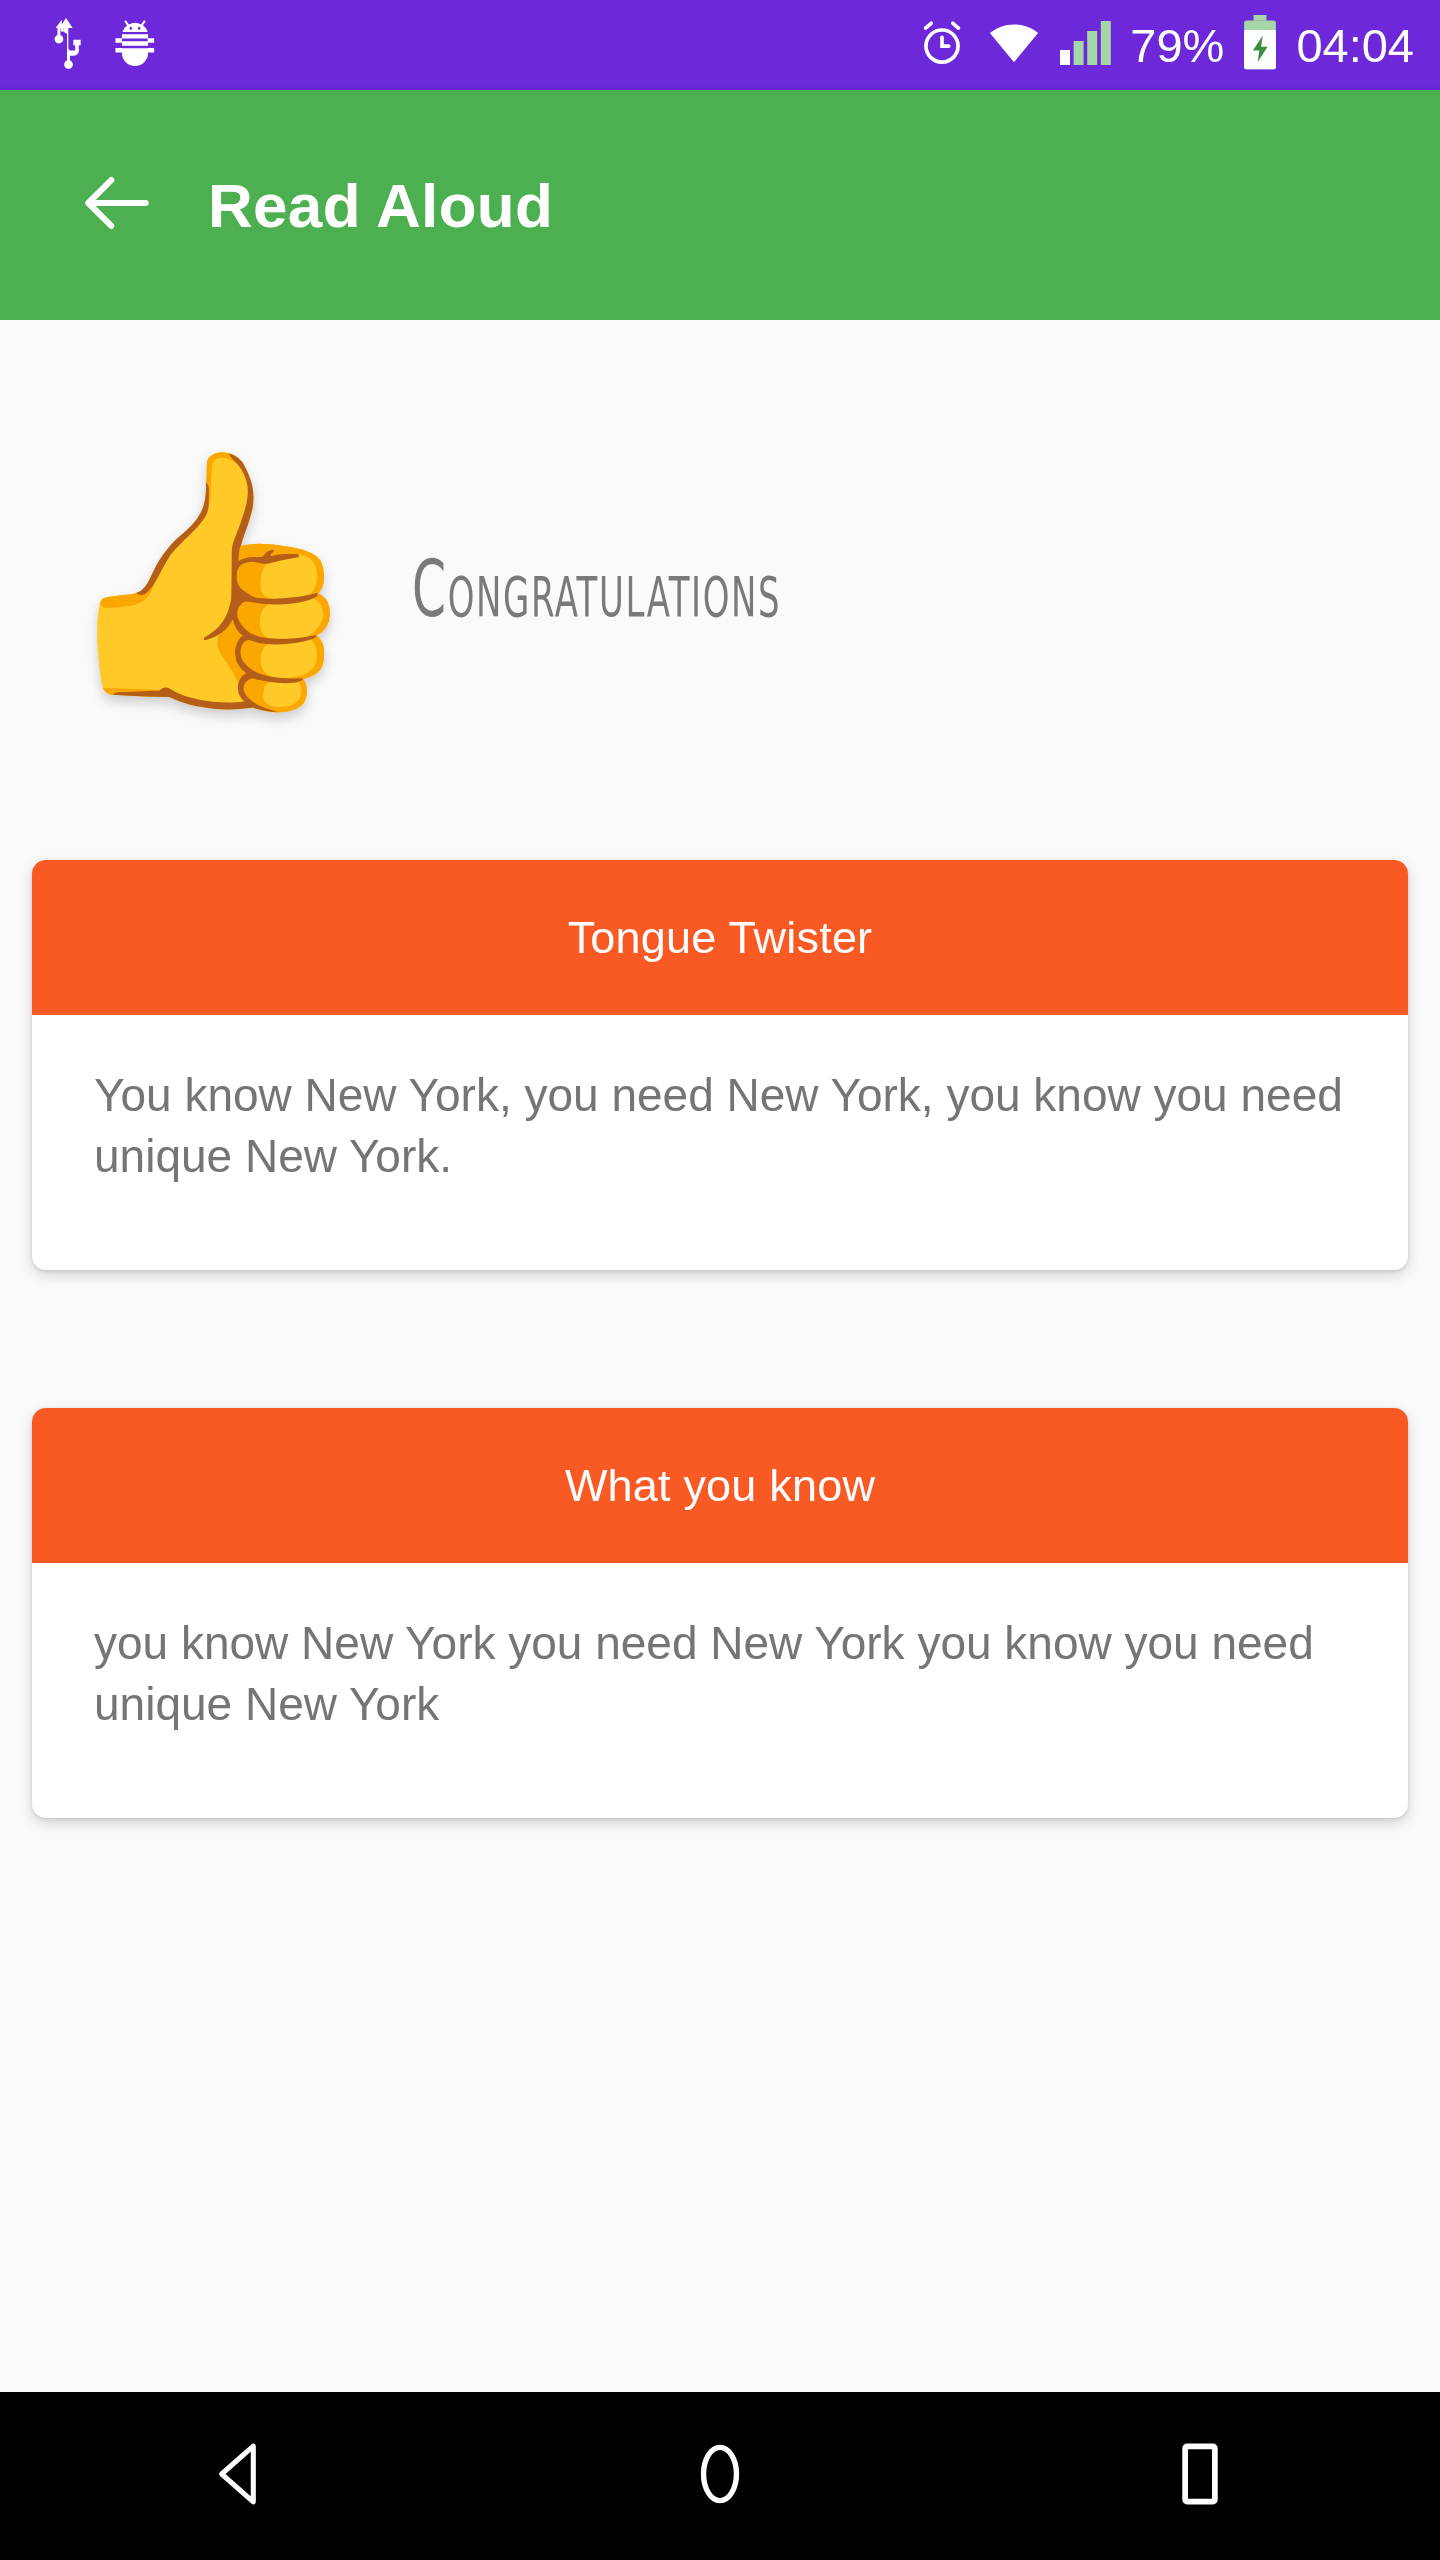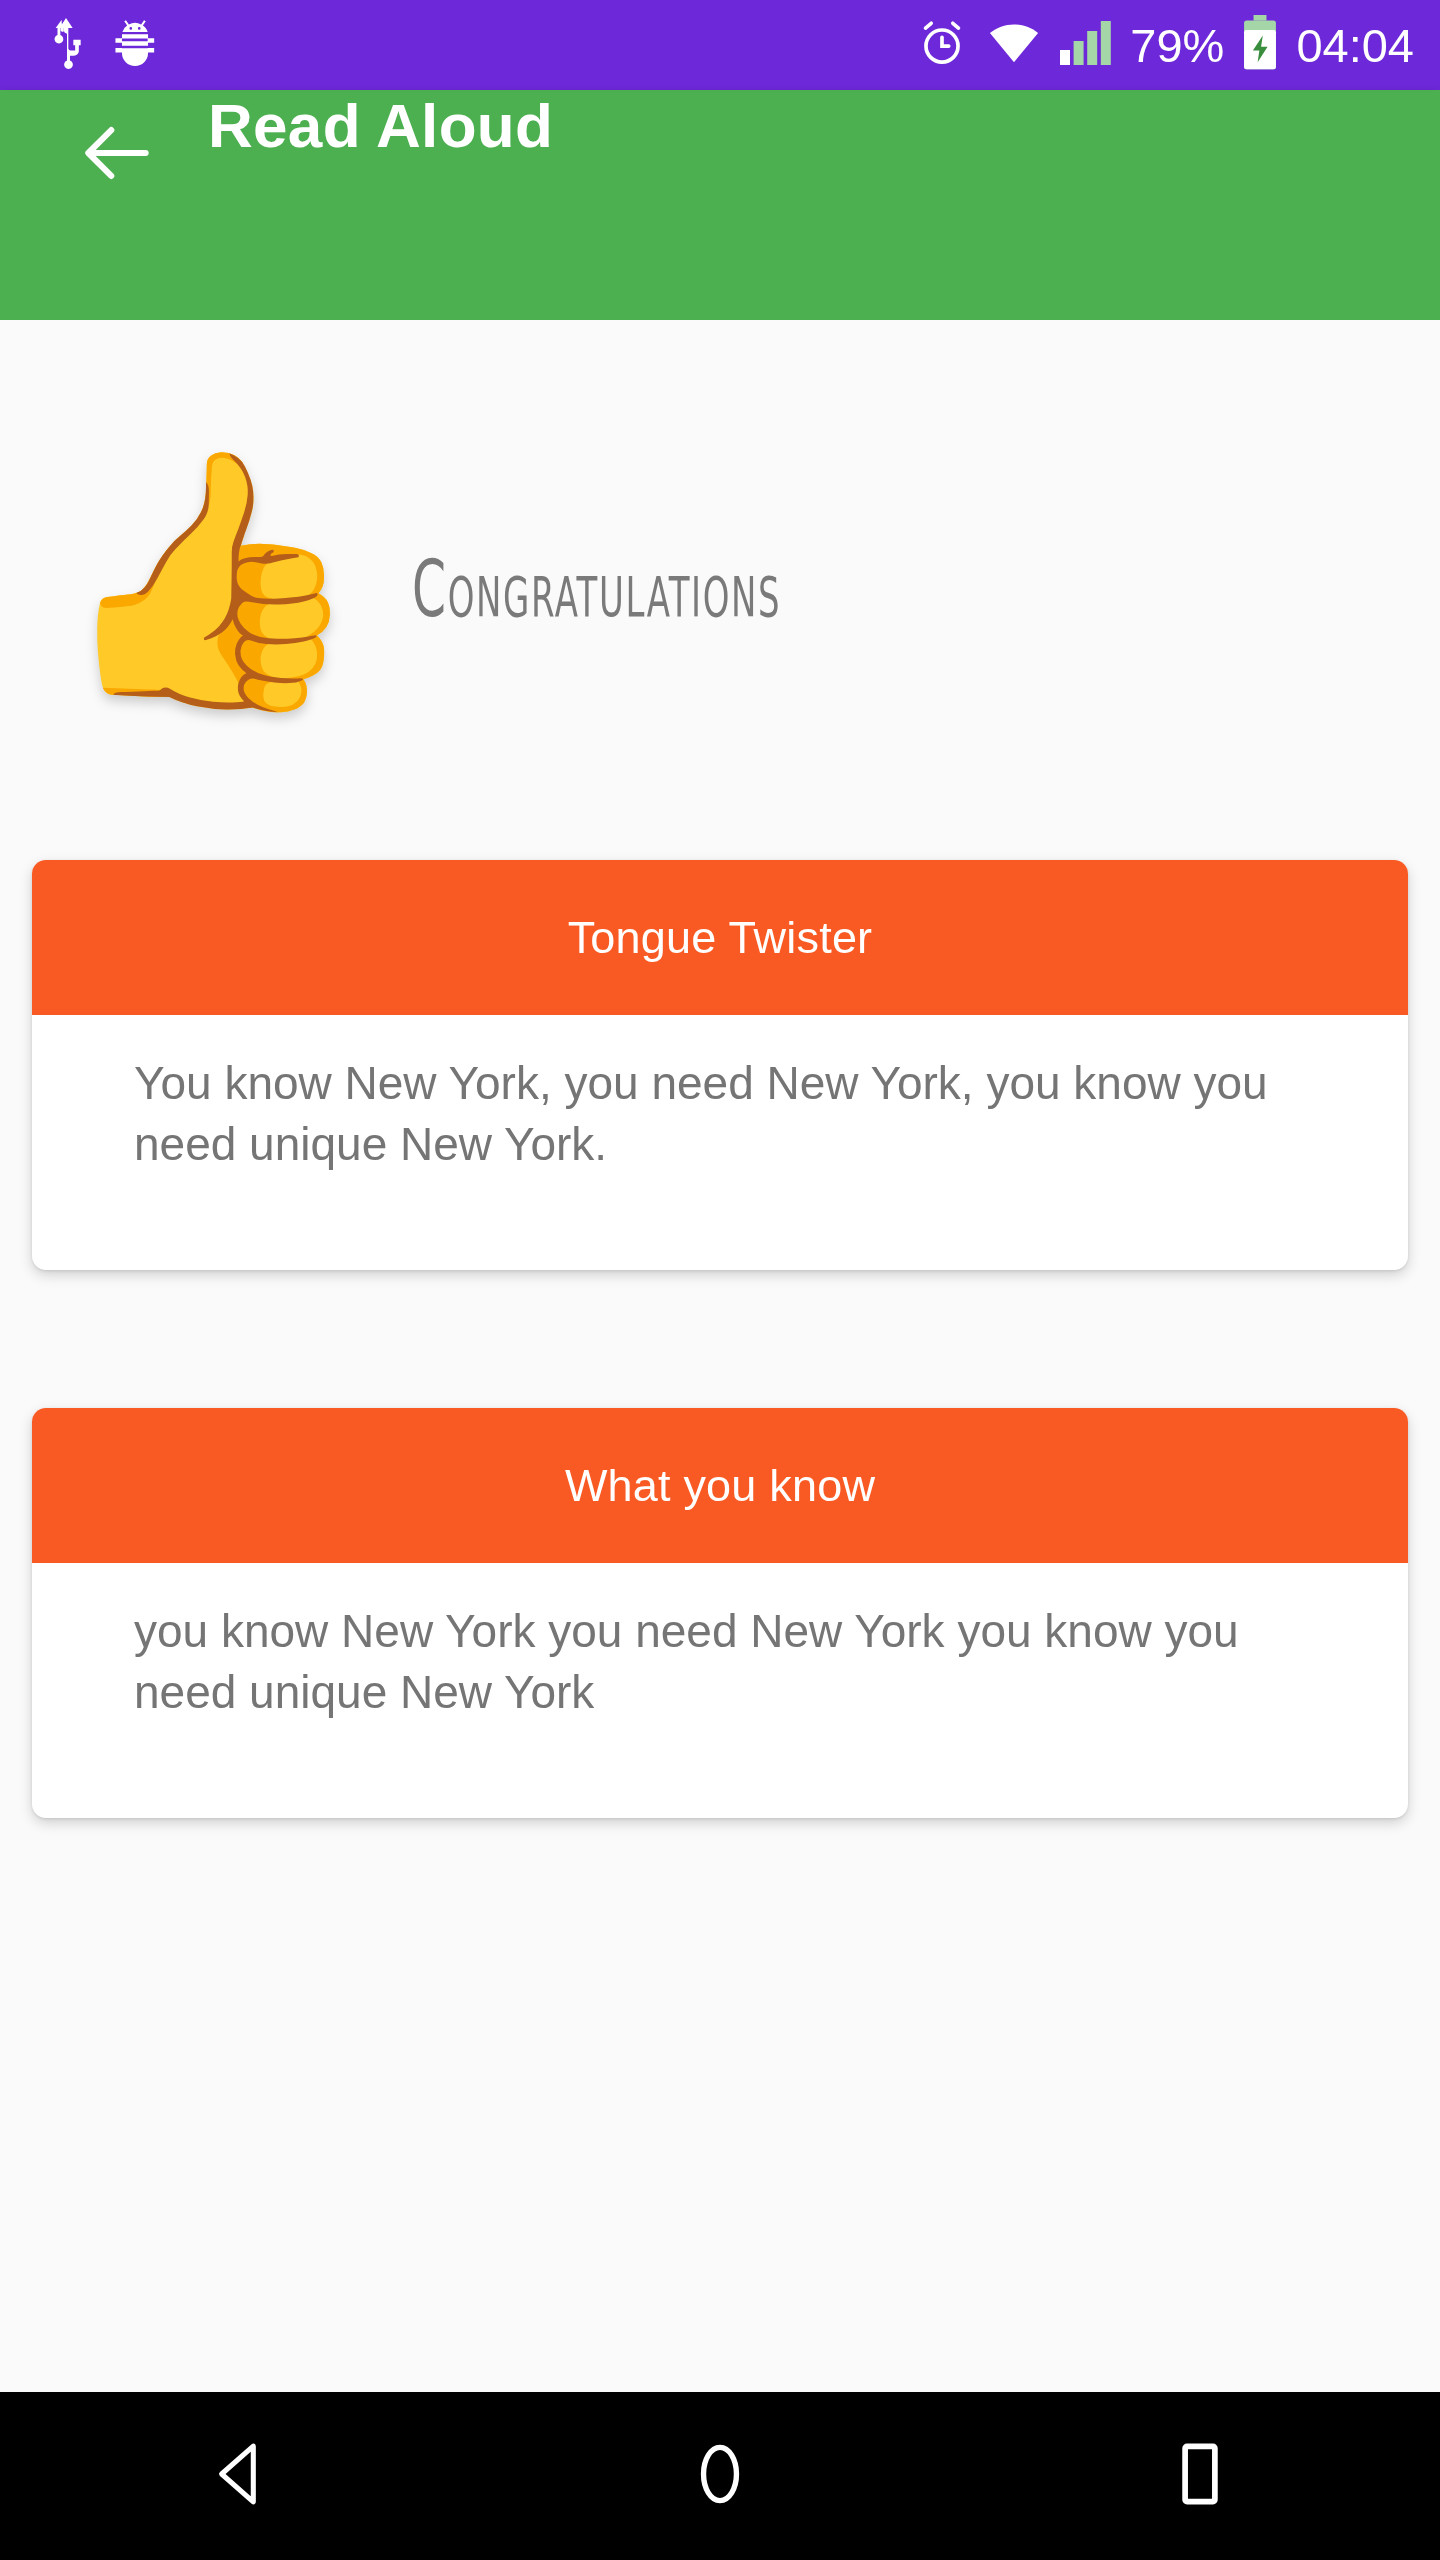--- a/index.html
+++ b/index.html
@@ -33,21 +33,21 @@
     color:#FFFFFF; font-size:47px; font-weight:400;
     letter-spacing:0px; line-height:1;
   }
   .sb-icon { display:block; }
 
   
   .appbar {
     position:absolute; top:90px; left:0;
     width:1440px; height:230px;
     background:#4CAF50;
-    display:flex; 
+    display:flex; align-items:center;
     box-shadow:0 3px 8px rgba(0,0,0,.22);
   }
   .back-btn {
     width:130px; height:130px;
     margin-left:52px;
     display:flex; align-items:center; justify-content:center;
     cursor:pointer;
   }
   .appbar-title {
     color:#FFFFFF;
@@ -106,23 +106,22 @@
     background:#F95A23;
     display:flex; align-items:center; justify-content:center;
   }
   .card-header-title {
     color:#FFFFFF;
     font-size:45px;
     font-weight:400;
     letter-spacing:0.2px;
   }
   .card-body {
-    padding:38px 62px 62px 62px;
+    padding:50px 62px 62px 62px;
     min-height:255px;
-    margin-left:40px;
   }
   .card-body-text {
     color:#757575;
     font-size:46px;
     line-height:1.33;
     font-weight:400;
   }
 
   #card-tongue { top:540px; }
   #card-read   { top:1088px; }

